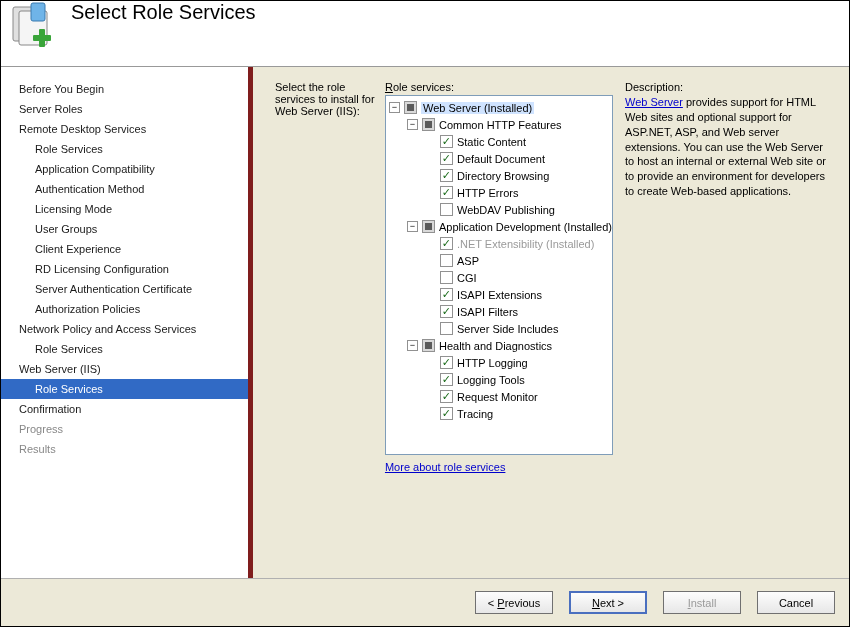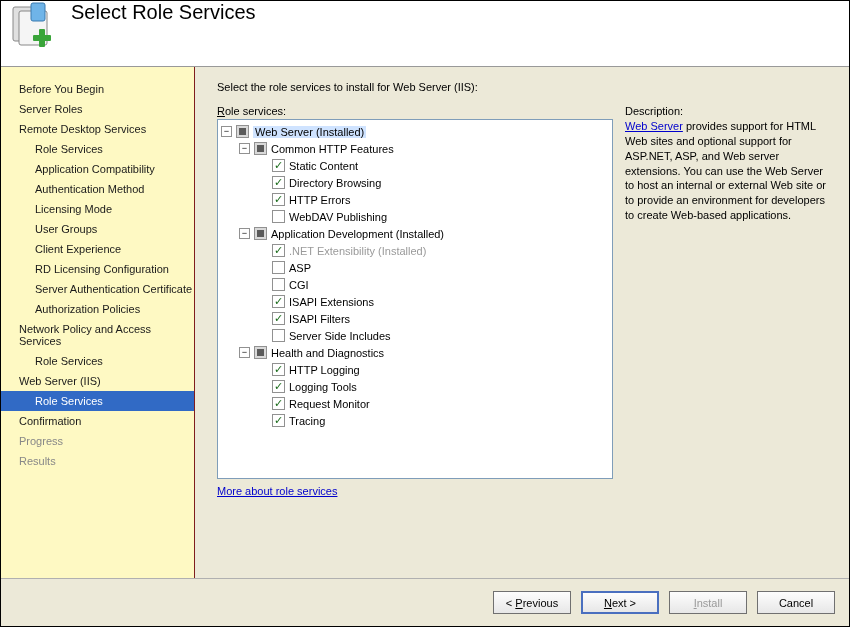--- a/index.html
+++ b/index.html
@@ -54,42 +54,42 @@
   font-size: 20px;
   color: #000;
   font-family: "Segoe UI", Tahoma, sans-serif;
 }
 .body {
   flex: 1;
   display: flex;
   min-height: 0;
 }
 .sidebar {
-  width: 194px;
-  background: #fef9c3;
-  border-right: 1px solid #7f1d1d;
+  width: 252px;
+  background: #ffffff;
+  border-right: 5px solid #7f1d1d;
   padding-top: 12px;
 }
 .nav-item {
   padding: 4px 0 4px 18px;
   color: #1a1a1a;
   cursor: pointer;
 }
 .nav-item.sub { padding-left: 34px; }
 .nav-item.selected {
   background: #316ac5;
   color: #fff;
 }
 .nav-item.dim { color: #888; }
 
 .content {
   flex: 1;
   padding: 14px 14px 8px 22px;
   display: flex;
-  flex-direction: column;
+  flex-direction: row;
   min-height: 0;
 }
 .instruction { margin-bottom: 12px; color: #000; }
 .content-row {
   display: flex;
   flex: 1;
   min-height: 0;
   gap: 12px;
 }
 .tree-col {
@@ -160,21 +160,21 @@
 .desc-text { color: #000; margin-top: 2px; line-height: 1.35; }
 .desc-text a, .links a { color: #0000cc; text-decoration: underline; }
 
 .links { margin-top: 6px; }
 
 .footer {
   border-top: 1px solid #b0b0b0;
   padding: 12px 14px 12px 0;
   display: flex;
   justify-content: flex-end;
-  gap: 10px;
+  gap: 16px;
   background: #ece9d8;
 }
 .btn {
   min-width: 78px;
   height: 23px;
   border: 1px solid #707070;
   background: linear-gradient(#fdfdfd,#e7e7e7);
   font-size: 11px;
   font-family: inherit;
   cursor: pointer;
@@ -250,20 +250,25 @@
                 <span class="node-label">Common HTTP Features</span>
               </div>
               <div class="tree-row">
                 <span class="spacer" style="width: 51px;"></span>
                 <span class="checkbox checked"></span>
                 <span class="node-label">Static Content</span>
               </div>
               <div class="tree-row">
                 <span class="spacer" style="width: 51px;"></span>
                 <span class="checkbox checked"></span>
+                <span class="node-label">Default Document</span>
+              </div>
+              <div class="tree-row">
+                <span class="spacer" style="width: 51px;"></span>
+                <span class="checkbox checked"></span>
                 <span class="node-label">Directory Browsing</span>
               </div>
               <div class="tree-row">
                 <span class="spacer" style="width: 51px;"></span>
                 <span class="checkbox checked"></span>
                 <span class="node-label">HTTP Errors</span>
               </div>
               <div class="tree-row">
                 <span class="spacer" style="width: 51px;"></span>
                 <span class="checkbox "></span>

